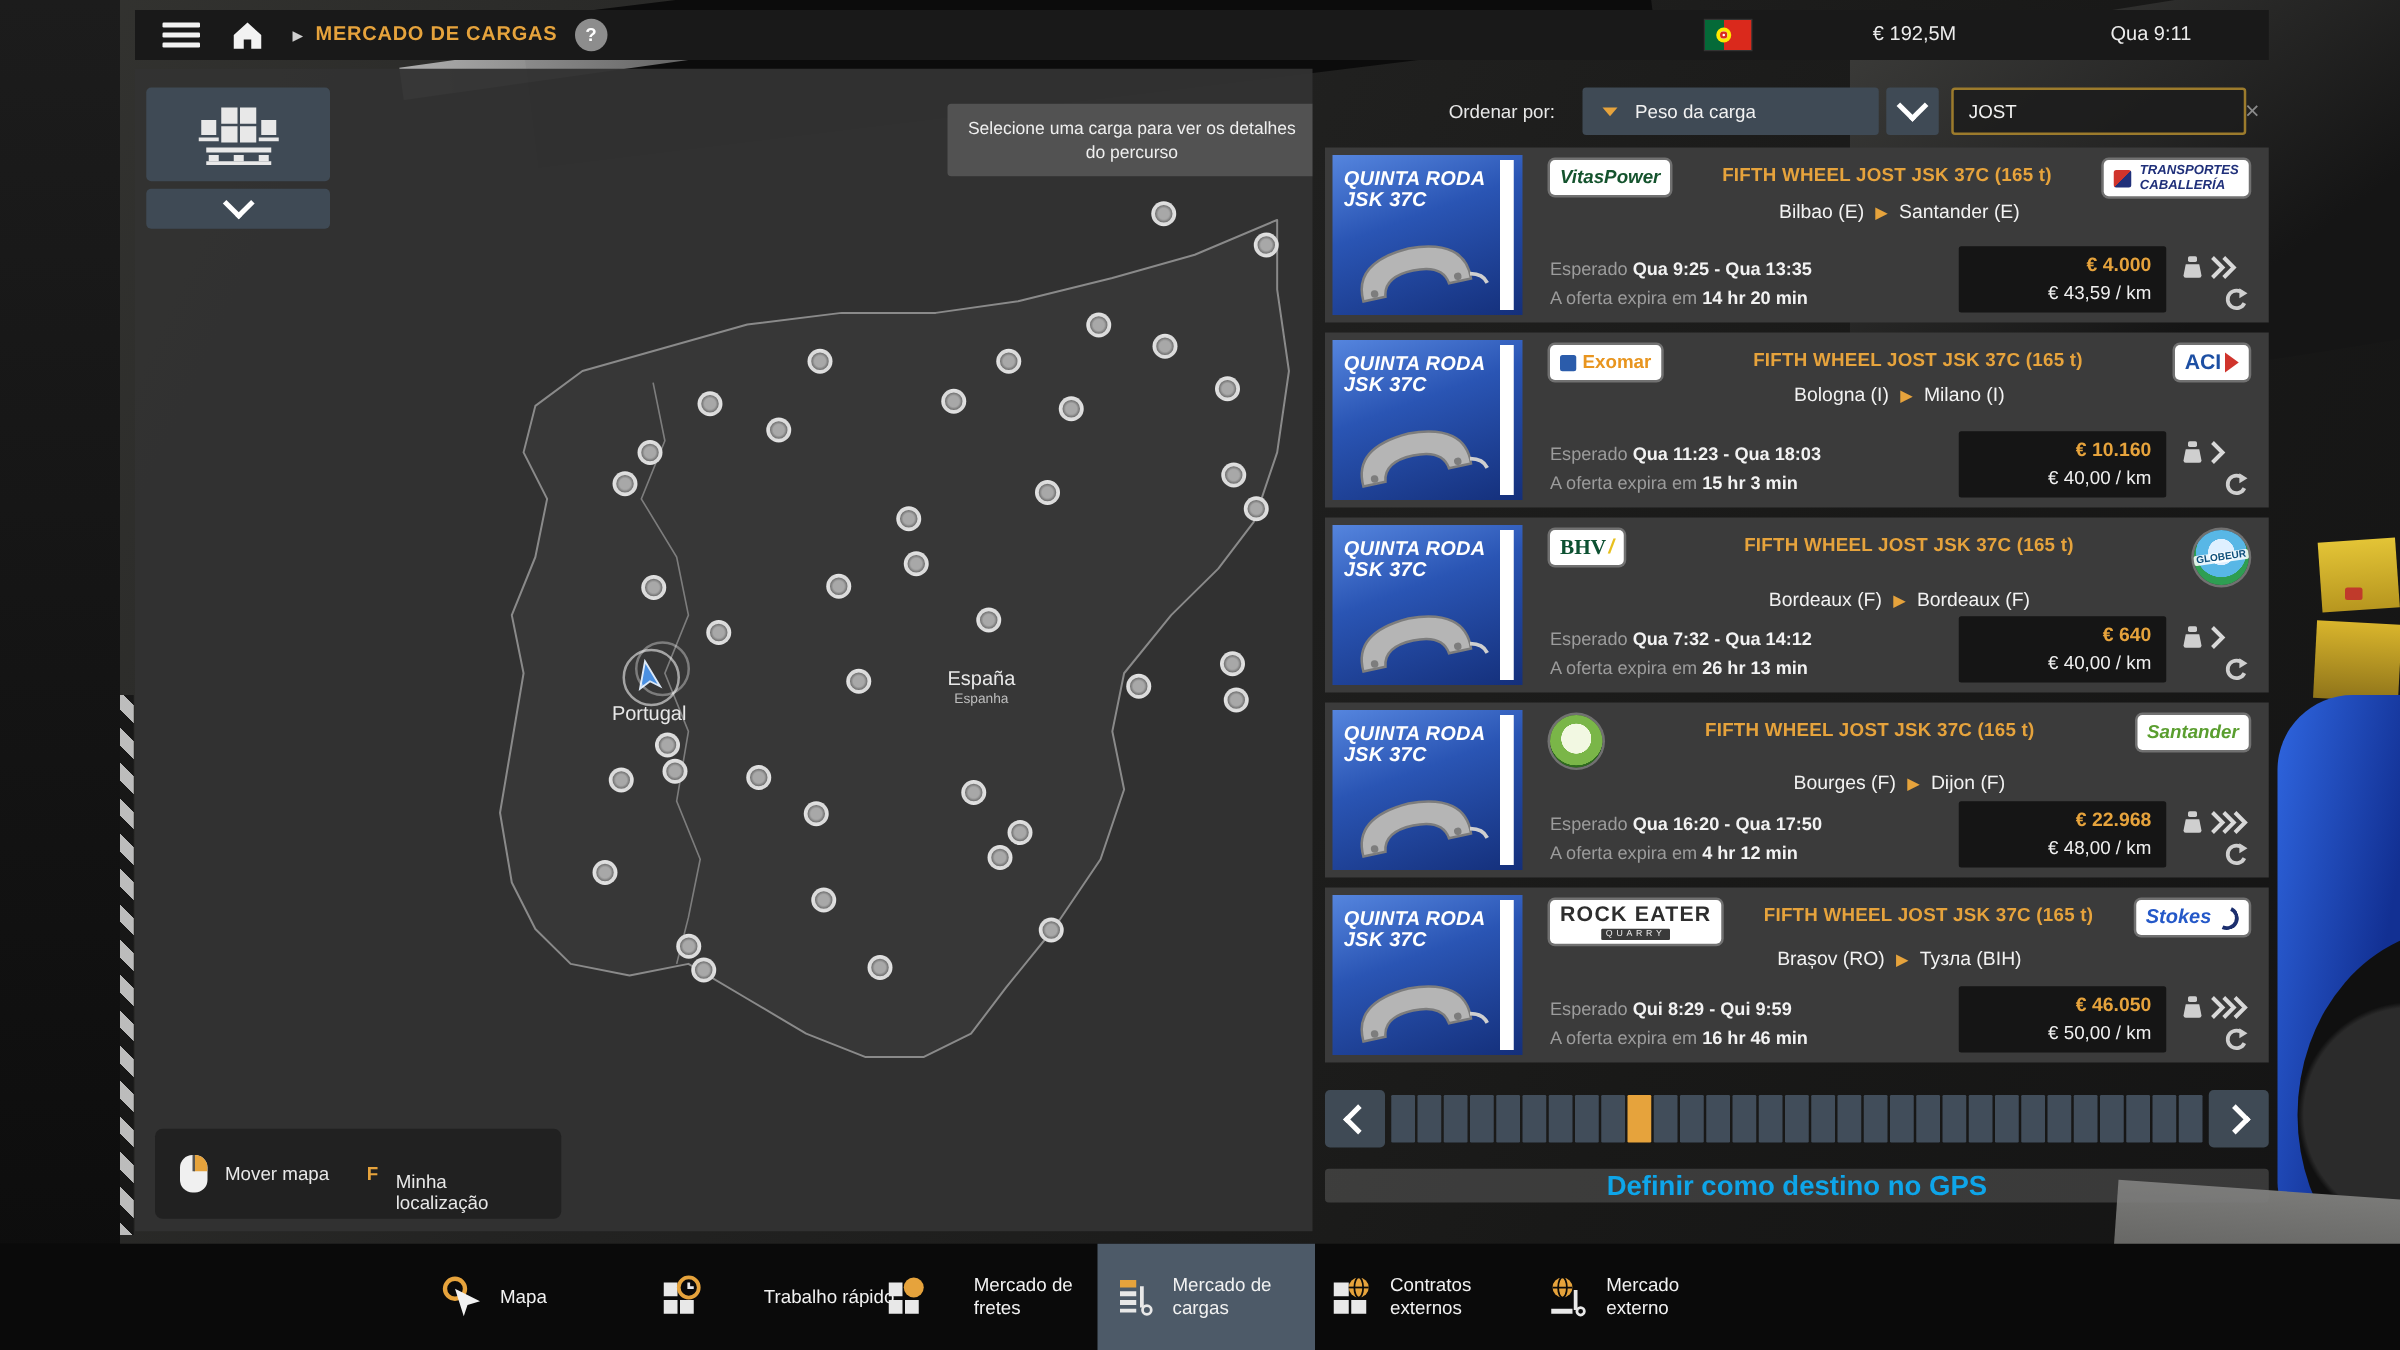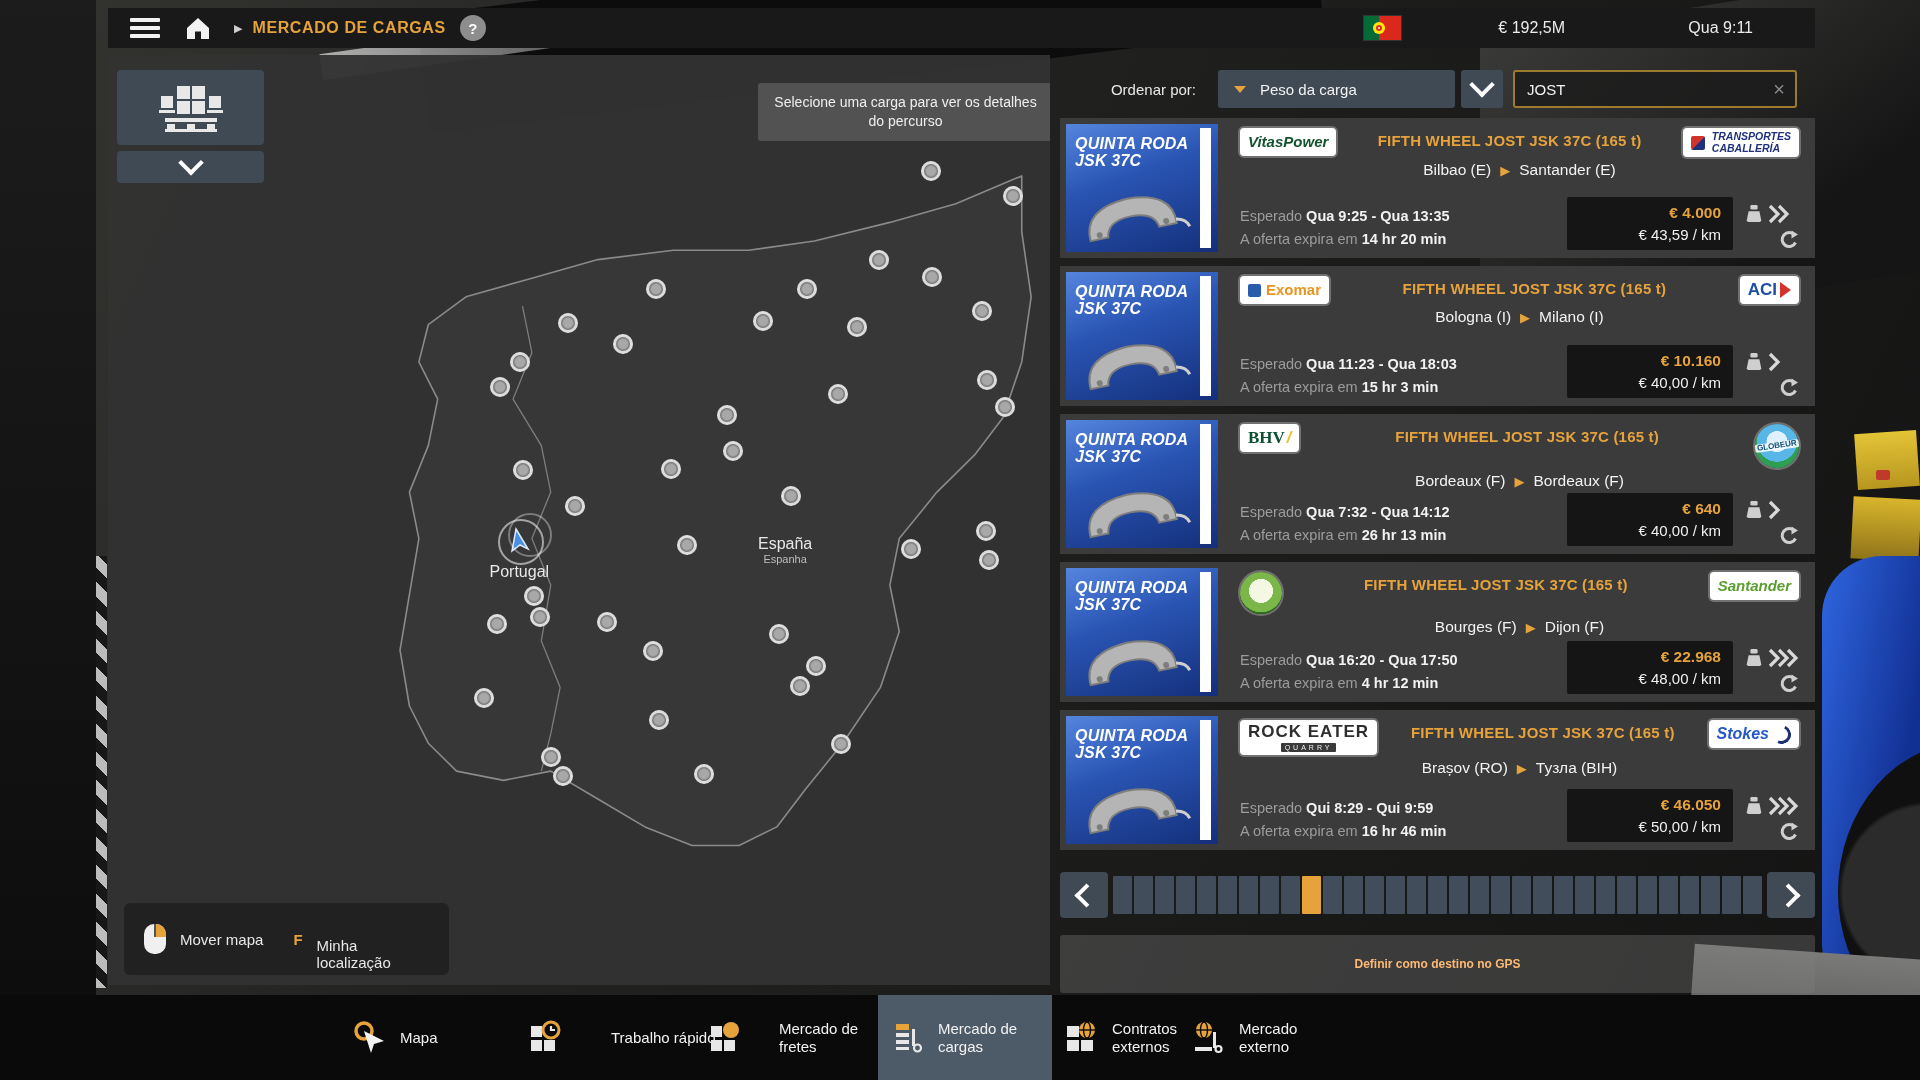--- a/index.html
+++ b/index.html
@@ -57,21 +57,21 @@
   .hint-two{width:112px;line-height:1.15;margin-top:30px;}
 
   
   .right-col{position:absolute;left:1060px;top:55px;width:755px;height:930px;}
   .sortbar{position:absolute;top:15px;left:0;right:0;height:38px;display:flex;align-items:center;justify-content:flex-end;padding-right:18px;}
   .sort-label{font-size:15px;color:#e8e8e8;margin-right:22px;}
   .dropdown{width:237px;height:38px;background:#3f4a55;border-radius:3px;display:flex;align-items:center;padding-left:16px;box-sizing:border-box;cursor:pointer;}
   .caret{width:0;height:0;border-left:6px solid transparent;border-right:6px solid transparent;border-top:7px solid #e6a33c;margin-right:14px;}
   .dd-value{font-size:15px;color:#f2f2f2;}
   .dd-btn{width:42px;height:38px;background:#3f4a55;border-radius:3px;margin-left:6px;display:flex;align-items:center;justify-content:center;cursor:pointer;}
-  .searchbox{width:284px;height:38px;margin-left:10px;background:rgba(28,28,28,.85);border:2px solid #9c7b2c;border-radius:3px;display:flex;align-items:center;box-sizing:border-box;}
+  .searchbox{width:236px;height:38px;margin-left:10px;background:rgba(28,28,28,.85);border:2px solid #9c7b2c;border-radius:3px;display:flex;align-items:center;box-sizing:border-box;}
   .searchbox input{flex:1;background:transparent;border:0;outline:0;color:#f2f2f2;font-size:15px;font-family:inherit;padding:0 12px;}
   .search-x{color:#8a8a8a;font-size:20px;padding:0 10px;cursor:pointer;}
 
   
   #offer-list{position:absolute;top:63px;left:0;right:0;}
   .offer{height:140px;background:#3b3b3b;margin-bottom:8px;display:flex;cursor:pointer;}
   .thumb{width:152px;margin:6px;background:linear-gradient(160deg,#5585de 0%,#2a55b4 40%,#142f7a 100%);position:relative;flex:none;}
   .thumb .stripe{position:absolute;right:7px;top:4px;bottom:4px;width:11px;background:#fff;}
   .thumb-txt{position:absolute;left:9px;top:12px;font-weight:bold;font-style:italic;font-size:16px;line-height:1.05;color:#fff;letter-spacing:.2px;}
   .thumb-txt span{display:block;}
@@ -125,22 +125,22 @@
 
   
   .pagination{position:absolute;top:817px;left:0;right:0;height:46px;display:flex;align-items:center;}
   .page-btn{width:48px;height:46px;background:#3f4a55;border-radius:4px;display:flex;align-items:center;justify-content:center;cursor:pointer;flex:none;}
   .page-btn span{width:13px;height:13px;border-right:4px solid #fff;border-bottom:4px solid #fff;}
   .page-btn.prev span{transform:rotate(135deg);margin-left:5px;}
   .page-btn.next span{transform:rotate(-45deg);margin-right:5px;}
   .segments{flex:1;display:flex;height:38px;margin:0 4px;}
   .segments i{flex:1;margin:0 1px;background:#414d5a;border-radius:1px;cursor:pointer;}
   .segments i.active{background:#e6a33c;}
-  .gps-btn{position:absolute;top:880px;left:0;right:0;height:58px;background:rgba(125,125,125,.35);border-radius:3px;
-           display:flex;align-items:center;justify-content:center;font-size:12px;font-weight:bold;color:#fdba74;cursor:pointer;}
+  .gps-btn{position:absolute;top:880px;left:0;right:0;height:27px;background:rgba(125,125,125,.35);border-radius:3px;
+           display:flex;align-items:center;justify-content:center;font-size:22px;font-weight:bold;color:#0ea5e9;cursor:pointer;}
 
   
   .navbar{position:absolute;left:0;top:995px;width:1920px;height:85px;background:#0a0a0a;}
   .nav-item{position:absolute;top:0;height:85px;display:flex;align-items:center;gap:12px;cursor:pointer;padding-left:12px;box-sizing:border-box;}
   .nav-item .lbl{font-size:15px;color:#f2f2f2;line-height:1.2;width:108px;}
   .nav-item.one .lbl{width:auto;}
   .nav-item.active{background:#4d5a68;}
   .nav-item.disabled{cursor:default;}
   .nav-item.disabled .lbl{color:#8f8f8f;}
   .icn{flex:none;display:flex;}
@@ -693,21 +693,21 @@
         <rect x="3" y="20" width="12" height="11" fill="#e8e8e8"></rect>
           <rect x="17" y="20" width="12" height="11" fill="#e8e8e8"></rect>
         <circle cx="23" cy="10" r="8" fill="#e6a33c"></circle>
         <ellipse cx="23" cy="10" rx="3.5" ry="8" fill="none" stroke="#0a0a0a" stroke-width="1.4"></ellipse>
         <line x1="15" y1="10" x2="31" y2="10" stroke="#0a0a0a" stroke-width="1.4"></line>
       </svg>
     </span>
     <span class="lbl">Contratos externos</span>
   </div>
 
-  <div class="nav-item" style="left:1179px;">
+  <div class="nav-item" style="left:1225px;">
     <span class="icn">
       <svg width="36" height="36" viewBox="0 0 36 36">
         <circle cx="13" cy="10" r="8" fill="#e6a33c"></circle>
         <ellipse cx="13" cy="10" rx="3.5" ry="8" fill="none" stroke="#0a0a0a" stroke-width="1.4"></ellipse>
         <line x1="5" y1="10" x2="21" y2="10" stroke="#0a0a0a" stroke-width="1.4"></line>
         <rect x="4" y="27" width="17" height="4" fill="#e8e8e8"></rect>
         <rect x="22" y="12" width="3" height="16" fill="#e8e8e8"></rect>
         <circle cx="27.5" cy="29" r="3" fill="none" stroke="#e8e8e8" stroke-width="2.2"></circle>
       </svg>
     </span>

